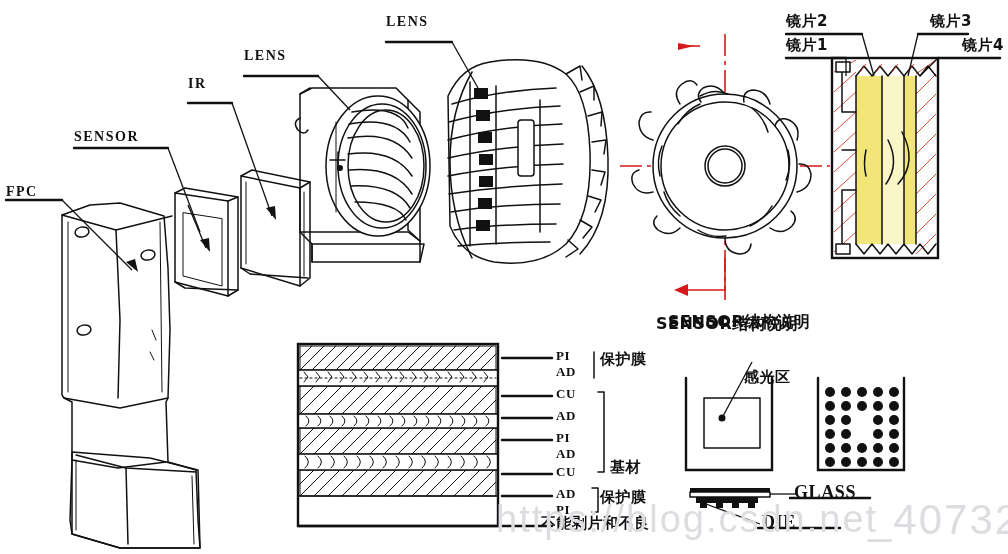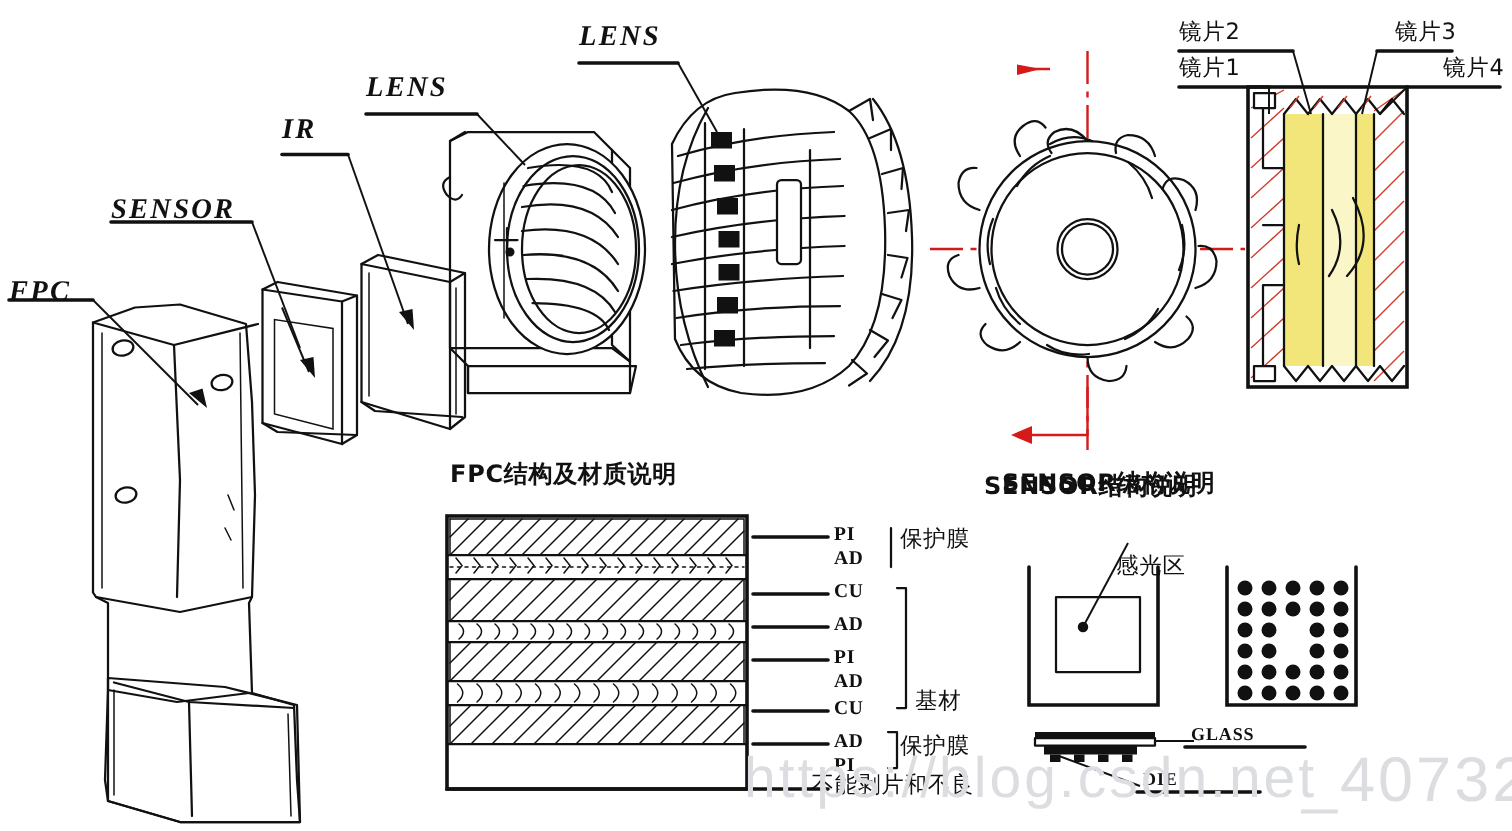--- a/index.html
+++ b/index.html
@@ -2,24 +2,24 @@
 <html><head>
 <meta charset="utf-8">
 <style>
   html,body{margin:0;padding:0;background:#fff;}
   body{width:1008px;height:554px;overflow:hidden;
        font-family:"Liberation Serif",serif;color:#0a0a0a;}
   #stage{position:relative;width:1008px;height:554px;background:#ffffff;}
 
   .lbl{position:absolute;font-family:"Liberation Serif",serif;
        font-weight:700;letter-spacing:.5px;white-space:nowrap;color:#111;}
-  .lbl.en{font-size:19px;letter-spacing:1.5px;font-style:italic;}
-  .lbl.cn{font-family:"DejaVu Sans",sans-serif;font-size:15px;font-weight:400;}
+  .lbl.en{font-size:14px;letter-spacing:1.5px;}
+  .lbl.cn{font-family:"DejaVu Sans",sans-serif;font-size:15px;font-weight:700;}
   .lbl.cnbig{font-family:"DejaVu Sans",sans-serif;font-size:16px;font-weight:700;}
-  .lbl.sm{font-size:12px;letter-spacing:.6px;}
+  .lbl.sm{font-size:18px;letter-spacing:.6px;}
   .lbl.mat{font-family:"Liberation Serif",serif;font-size:13px;font-weight:700;letter-spacing:.5px;}
 
   svg{position:absolute;left:0;top:0;}
   .ln{fill:none;stroke:#111;stroke-width:1.5;stroke-linecap:round;stroke-linejoin:round;}
   .ln2{fill:none;stroke:#111;stroke-width:2.4;stroke-linecap:round;}
   .lnT{fill:none;stroke:#111;stroke-width:1;stroke-linecap:round;}
   .lead{fill:none;stroke:#111;stroke-width:1.3;}
   .red{fill:none;stroke:#d61a1a;stroke-width:1.6;}
   .redf{fill:#d61a1a;}
   .redh{fill:none;stroke:#d03a2a;stroke-width:.9;}
@@ -415,21 +415,20 @@
   <div class="lbl en" style="left:244px;top:48px;">LENS</div>
   <div class="lbl en" style="left:386px;top:14px;">LENS</div>
 
   <div class="lbl cn" style="left:786px;top:36px;">镜片1</div>
   <div class="lbl cn" style="left:786px;top:12px;">镜片2</div>
   <div class="lbl cn" style="left:918px;top:12px;margin-left:12px;">镜片3</div>
   <div class="lbl cn" style="left:962px;top:36px;">镜片4</div>
 
   <div class="lbl cnbig" style="left:668px;top:312px;">SENSOR结构说明</div>
 
-  <div class="lbl cnbig" style="left:300px;top:306px;">FPC结构及材质说明</div>
 
   <div class="lbl mat" style="left:556px;top:348px;">PI</div>
   <div class="lbl mat" style="left:556px;top:364px;">AD</div>
   <div class="lbl mat" style="left:556px;top:386px;">CU</div>
   <div class="lbl mat" style="left:556px;top:408px;">AD</div>
   <div class="lbl mat" style="left:556px;top:430px;">PI</div>
   <div class="lbl mat" style="left:556px;top:446px;">AD</div>
   <div class="lbl mat" style="left:556px;top:464px;">CU</div>
   <div class="lbl mat" style="left:556px;top:486px;">AD</div>
   <div class="lbl mat" style="left:556px;top:502px;">PI</div>

